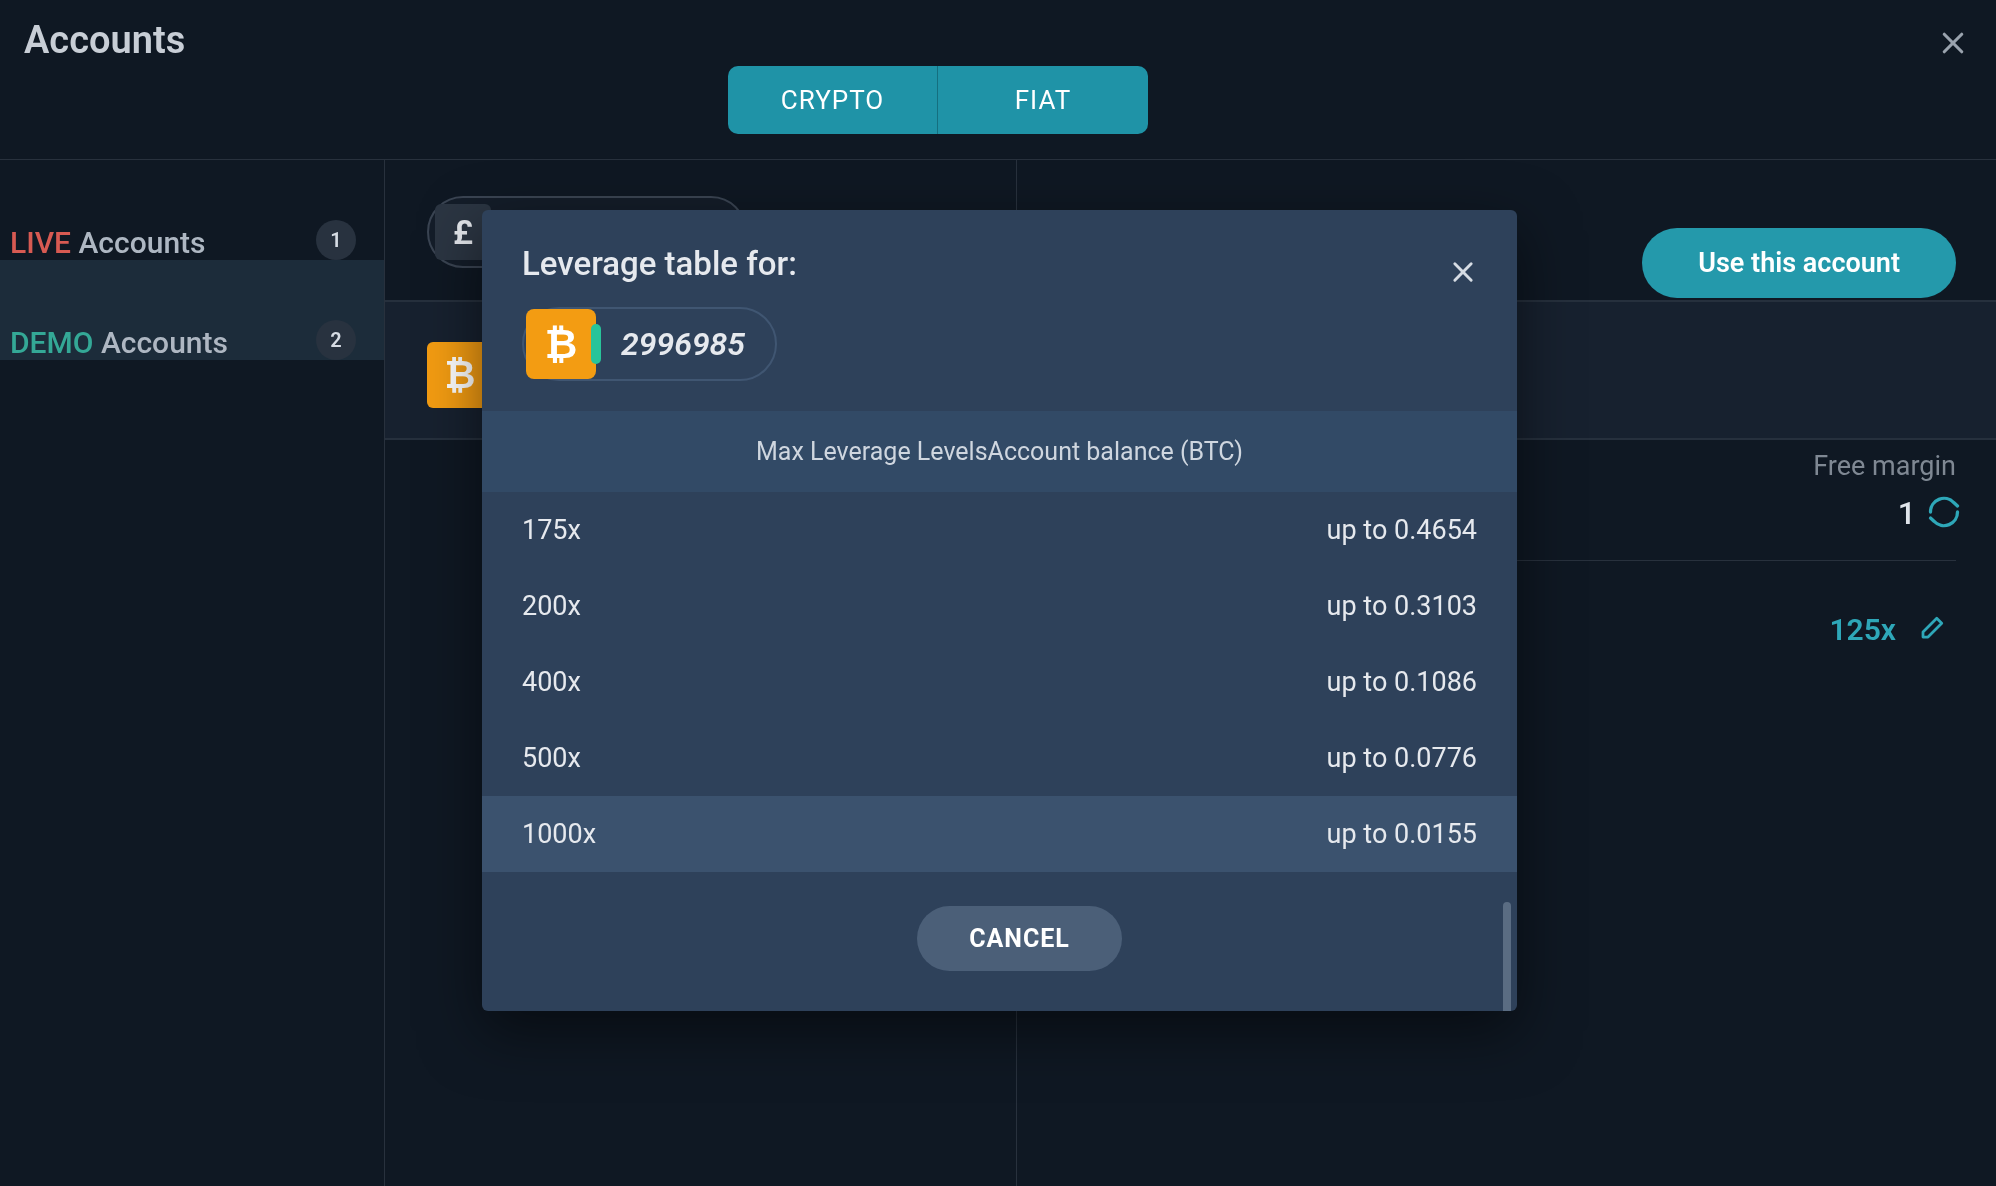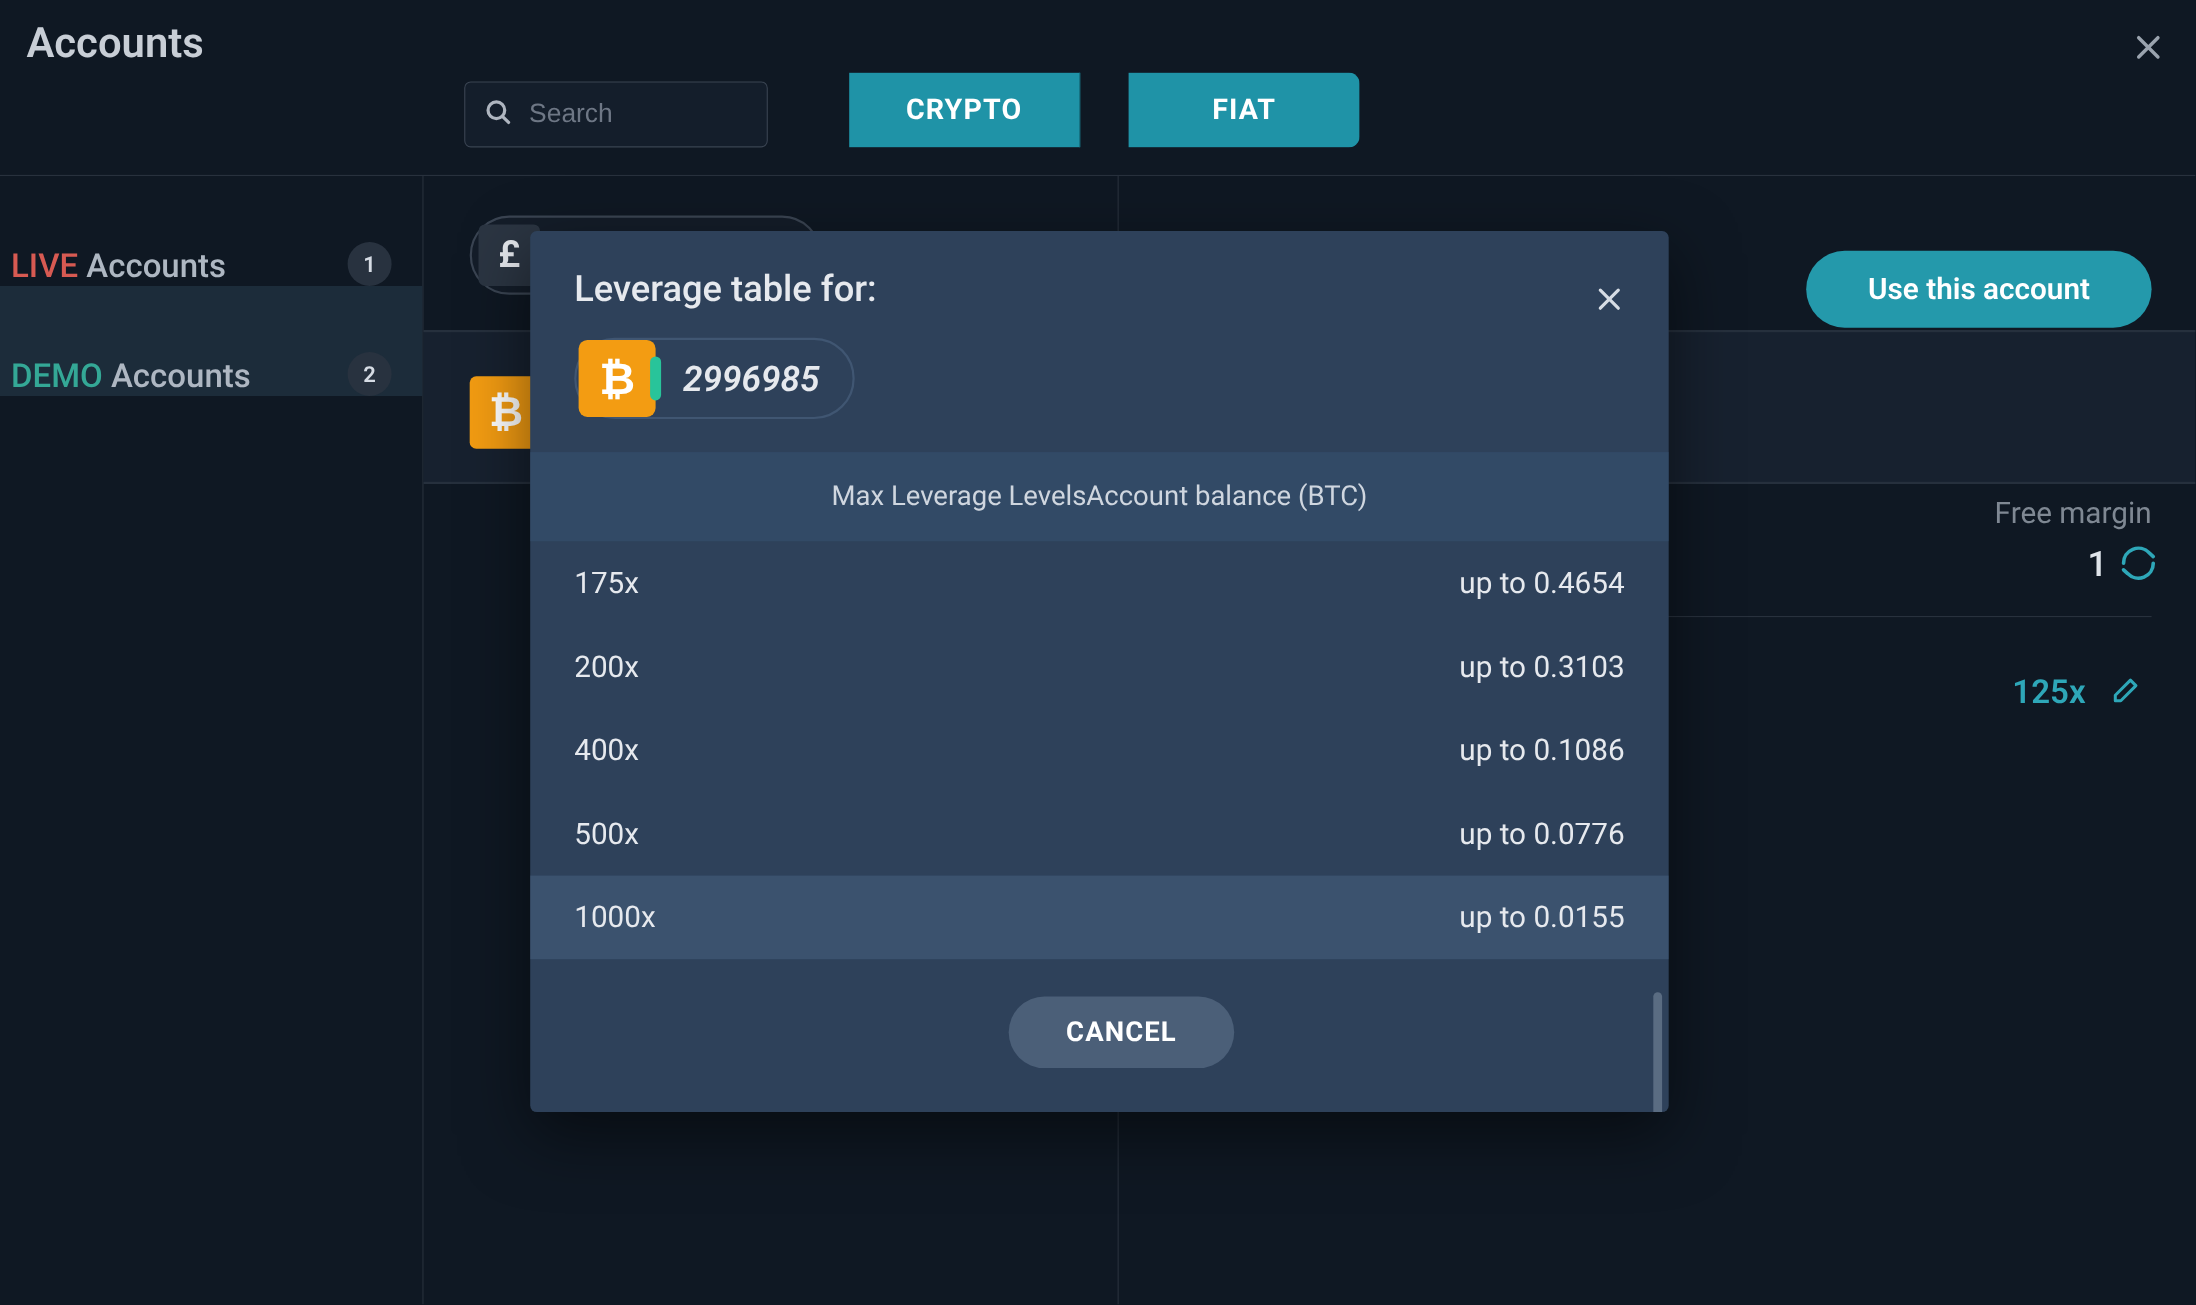--- a/index.html
+++ b/index.html
@@ -70,25 +70,24 @@
     border-radius: 10px;
     overflow: hidden;
   }
   .tab-btn {
     height: 68px;
     width: 210px;
     display: flex;
     align-items: center;
     justify-content: center;
     font-size: 26px;
-    font-weight: 700;
+    font-weight: 400;
     letter-spacing: 1px;
     cursor: pointer;
     color: #ffffff;
-    margin-left: 44px;
   }
   .tab-crypto { background: #1f93a7; border-right: 1px solid #156f7f; }
   .tab-fiat   { background: #1f93a7; }
 
   
   .sidebar {
     position: absolute;
     top: 160px;
     left: 0;
     width: 385px;
@@ -381,29 +380,20 @@
 <body>
 
 <div class="header">
   <div class="page-title">Accounts</div>
   <div class="close-page">
     <svg viewBox="0 0 24 24" fill="none" stroke="currentColor" stroke-width="2.5" stroke-linecap="round">
       <line x1="5" y1="5" x2="19" y2="19"></line>
         <line x1="19" y1="5" x2="5" y2="19"></line>
     </svg>
   </div>
-  <div class="search-wrap">
-    <span>
-      <svg viewBox="0 0 24 24" fill="none" stroke="currentColor" stroke-width="2.5" stroke-linecap="round">
-        <circle cx="10.5" cy="10.5" r="6.5"></circle>
-          <line x1="20" y1="20" x2="15.2" y2="15.2"></line>
-      </svg>
-    </span>
-    <input class="search-input" placeholder="Search" style="">
-  </div>
   <div class="tab-group">
     <div class="tab-btn tab-crypto">CRYPTO</div>
     <div class="tab-btn tab-fiat">FIAT</div>
   </div>
 </div>
 
 <div class="sidebar">
   <div class="side-item side-live">
     <span class="side-label">
       <span class="prefix">LIVE</span><span class="rest"> Accounts</span>

